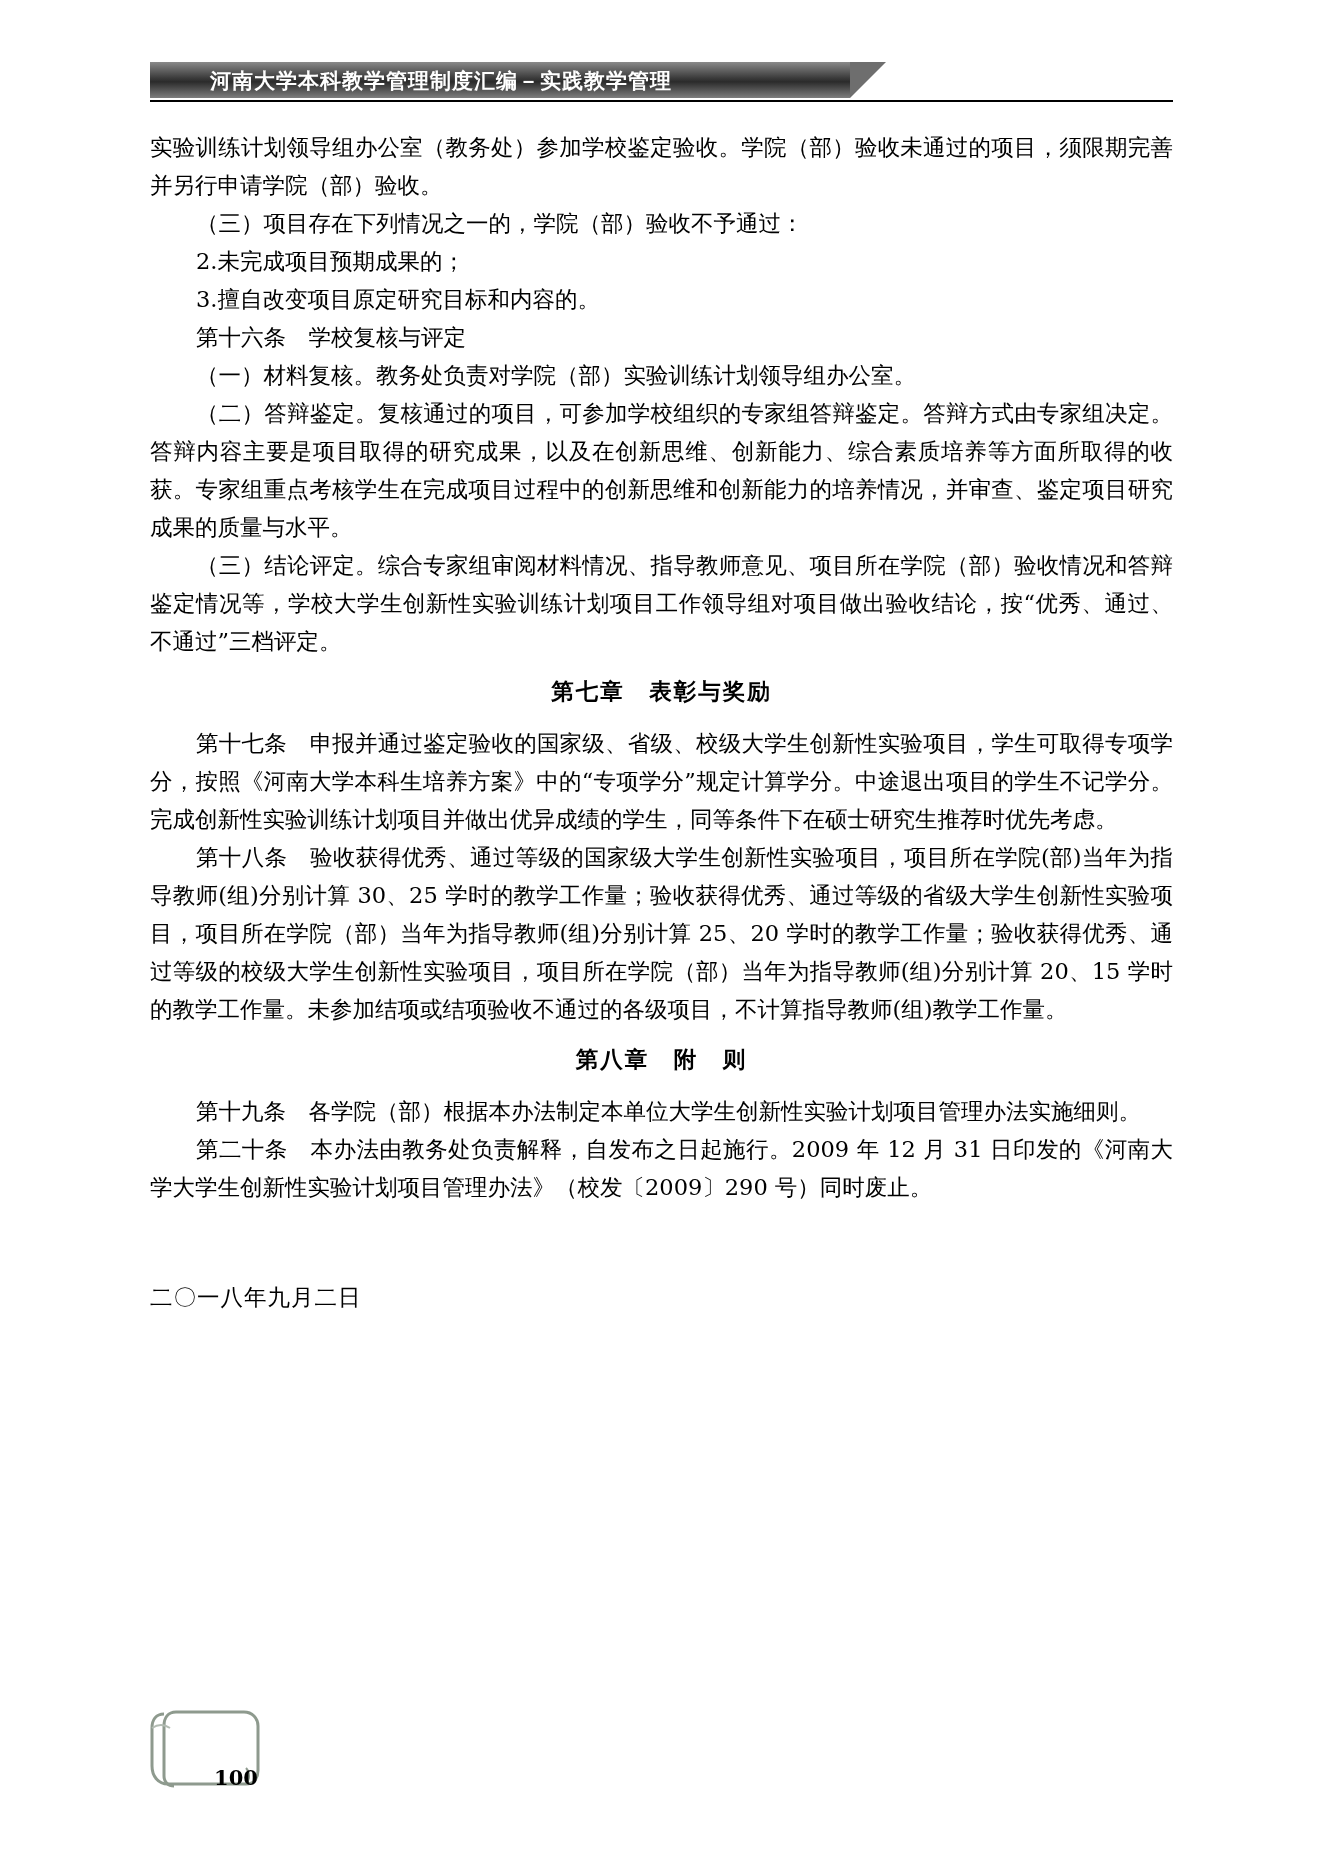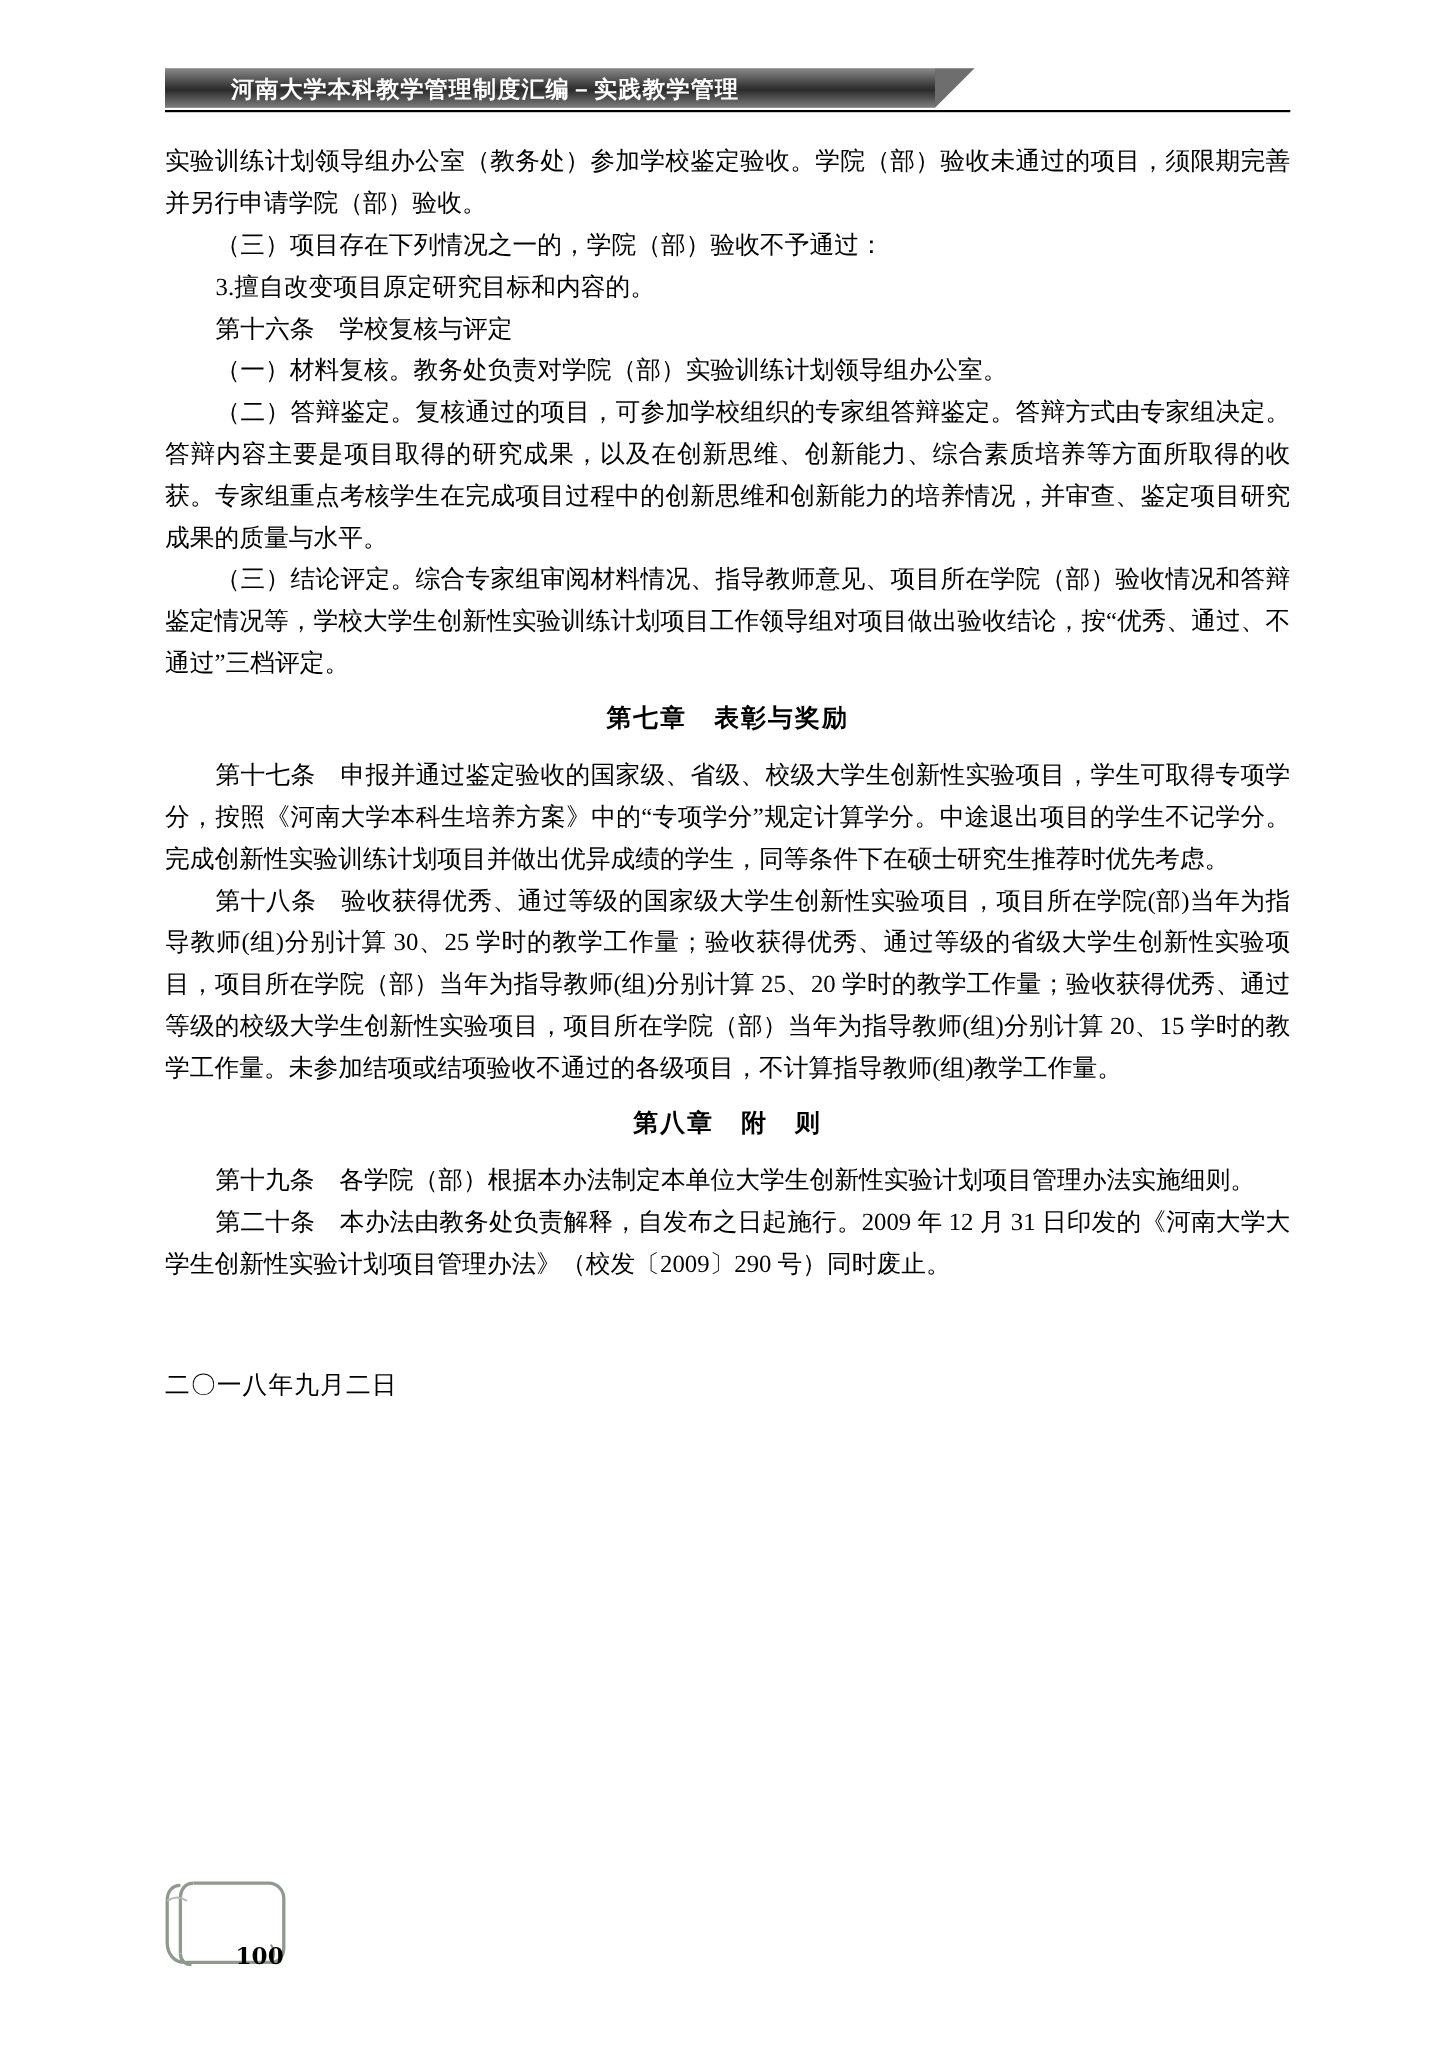--- a/index.html
+++ b/index.html
@@ -73,21 +73,20 @@
     left: 150px;
     top: 128px;
     width: 1023px;
     font-size: 22.5px;
     line-height: 38px;
     text-align: justify;
     text-justify: inter-ideograph;
   }
   .content p {
     margin: 0 0 0 0;
-    font-family: Liberation Serif, serif;
   }
   .indent2 { text-indent: 46px; }
   .noindent { text-indent: 0; }
 
   .chapter {
     text-align: center;
     font-weight: bold;
     font-size: 22.5px;
     margin-top: 12px;
     margin-bottom: 14px;
@@ -140,20 +139,21 @@
       <div class="header-title">河南大学本科教学管理制度汇编－实践教学管理</div>
     </div>
     <div class="header-tail"></div>
     <div class="header-rule"></div>
   </div>
 
   <div class="content">
 
     <p class="noindent">实验训练计划领导组办公室（教务处）参加学校鉴定验收。学院（部）验收未通过的项目，须限期完善并另行申请学院（部）验收。</p>
     <p class="indent2">（三）项目存在下列情况之一的，学院（部）验收不予通过：</p>
+    <p class="indent2">2.未完成项目预期成果的；</p>
     <p class="indent2">3.擅自改变项目原定研究目标和内容的。</p>
     <p class="indent2">第十六条　学校复核与评定</p>
     <p class="indent2">（一）材料复核。教务处负责对学院（部）实验训练计划领导组办公室。</p>
     <p class="indent2">（二）答辩鉴定。复核通过的项目，可参加学校组织的专家组答辩鉴定。答辩方式由专家组决定。答辩内容主要是项目取得的研究成果，以及在创新思维、创新能力、综合素质培养等方面所取得的收获。专家组重点考核学生在完成项目过程中的创新思维和创新能力的培养情况，并审查、鉴定项目研究成果的质量与水平。</p>
     <p class="indent2">（三）结论评定。综合专家组审阅材料情况、指导教师意见、项目所在学院（部）验收情况和答辩鉴定情况等，学校大学生创新性实验训练计划项目工作领导组对项目做出验收结论，按“优秀、通过、不通过”三档评定。</p>
 
     <div class="chapter">第七章　表彰与奖励</div>
 
     <p class="indent2">第十七条　申报并通过鉴定验收的国家级、省级、校级大学生创新性实验项目，学生可取得专项学分，按照《河南大学本科生培养方案》中的“专项学分”规定计算学分。中途退出项目的学生不记学分。完成创新性实验训练计划项目并做出优异成绩的学生，同等条件下在硕士研究生推荐时优先考虑。</p>
     <p class="indent2">第十八条　验收获得优秀、通过等级的国家级大学生创新性实验项目，项目所在学院(部)当年为指导教师(组)分别计算 30、25 学时的教学工作量；验收获得优秀、通过等级的省级大学生创新性实验项目，项目所在学院（部）当年为指导教师(组)分别计算 25、20 学时的教学工作量；验收获得优秀、通过等级的校级大学生创新性实验项目，项目所在学院（部）当年为指导教师(组)分别计算 20、15 学时的教学工作量。未参加结项或结项验收不通过的各级项目，不计算指导教师(组)教学工作量。</p>

